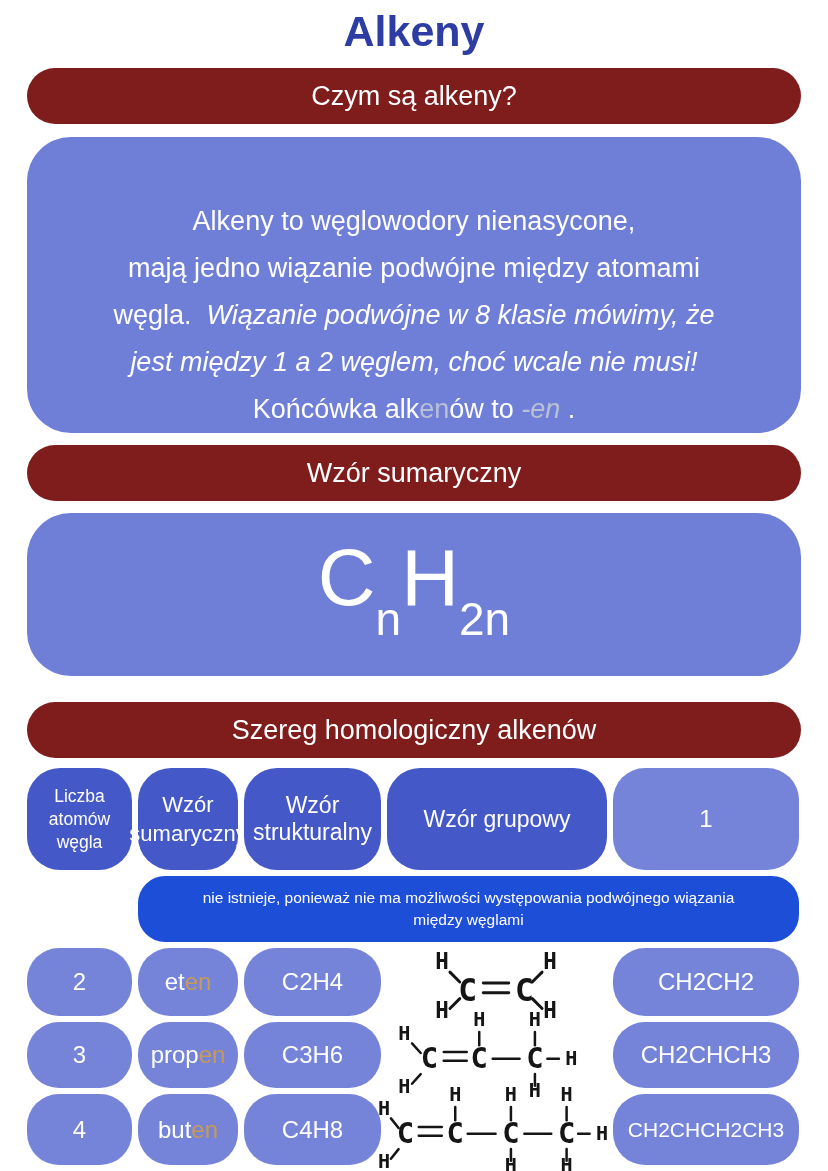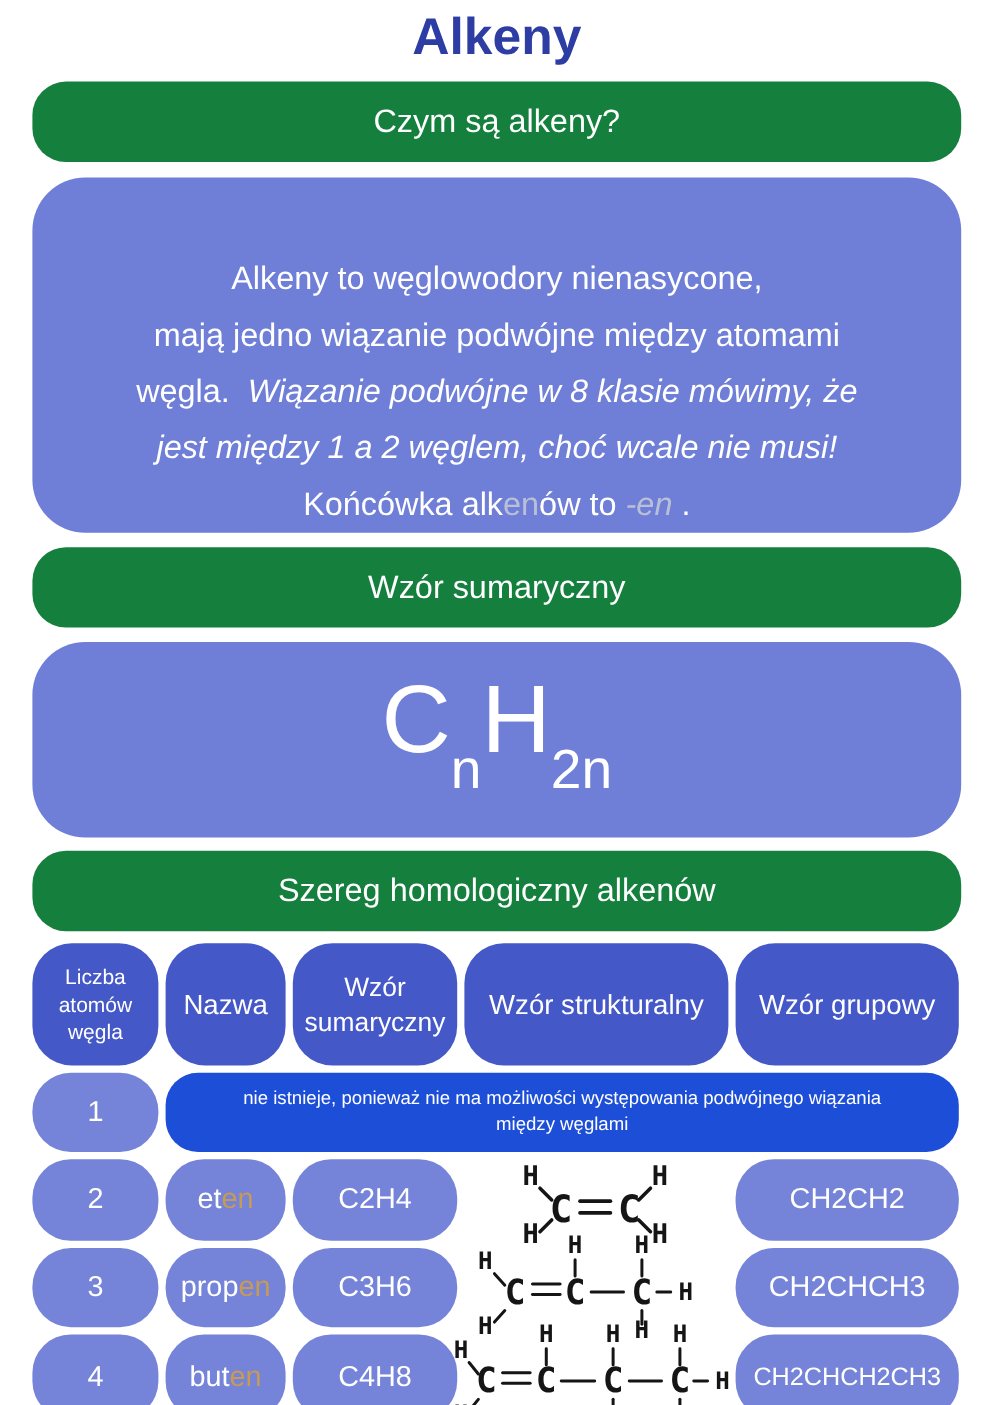--- a/index.html
+++ b/index.html
@@ -13,29 +13,29 @@
   .title{
     color:#2D3DA4;
     font-size:43px;
     font-weight:700;
     text-align:center;
     line-height:62px;
     height:62px;
   }
   .pill{
     margin:6px 27px 0;
-    height:67px;
-    background:#15803d;
+    height:56px;
+    background:#7f1d1d;
     border-radius:28px;
     display:flex;align-items:center;justify-content:center;
     color:#ffffff;
     font-size:27px;
   }
   .pill.mt12{margin-top:12px;}
-  .pill.mt11{margin-top:11px;}
+  .pill.mt11{margin-top:26px;}
   .box{
     margin:13px 27px 0;
     background:#6F7ED7;
     border-radius:44px;
     color:#ffffff;
   }
   .intro-box{
     height:296px;
     display:flex;flex-direction:column;justify-content:flex-end;
     text-align:center;
@@ -141,21 +141,20 @@
     </div>
   </div>
 
   <div class="pill mt11">
     <span>Szereg homologiczny alkenów</span>
   </div>
 
   <div class="table">
 
     <div class="hcell small">Liczba atomów węgla</div>
-    <div class="hcell">Nazwa</div>
     <div class="hcell two">Wzór sumaryczny</div>
     <div class="hcell">Wzór strukturalny</div>
     <div class="hcell">Wzór grupowy</div>
 
     <div class="dcell">1</div>
     <div class="note">nie istnieje, ponieważ nie ma możliwości występowania podwójnego wiązania między węglami</div>
 
     <div class="dcell">2</div>
     <div class="dcell">
         <span>et</span>

